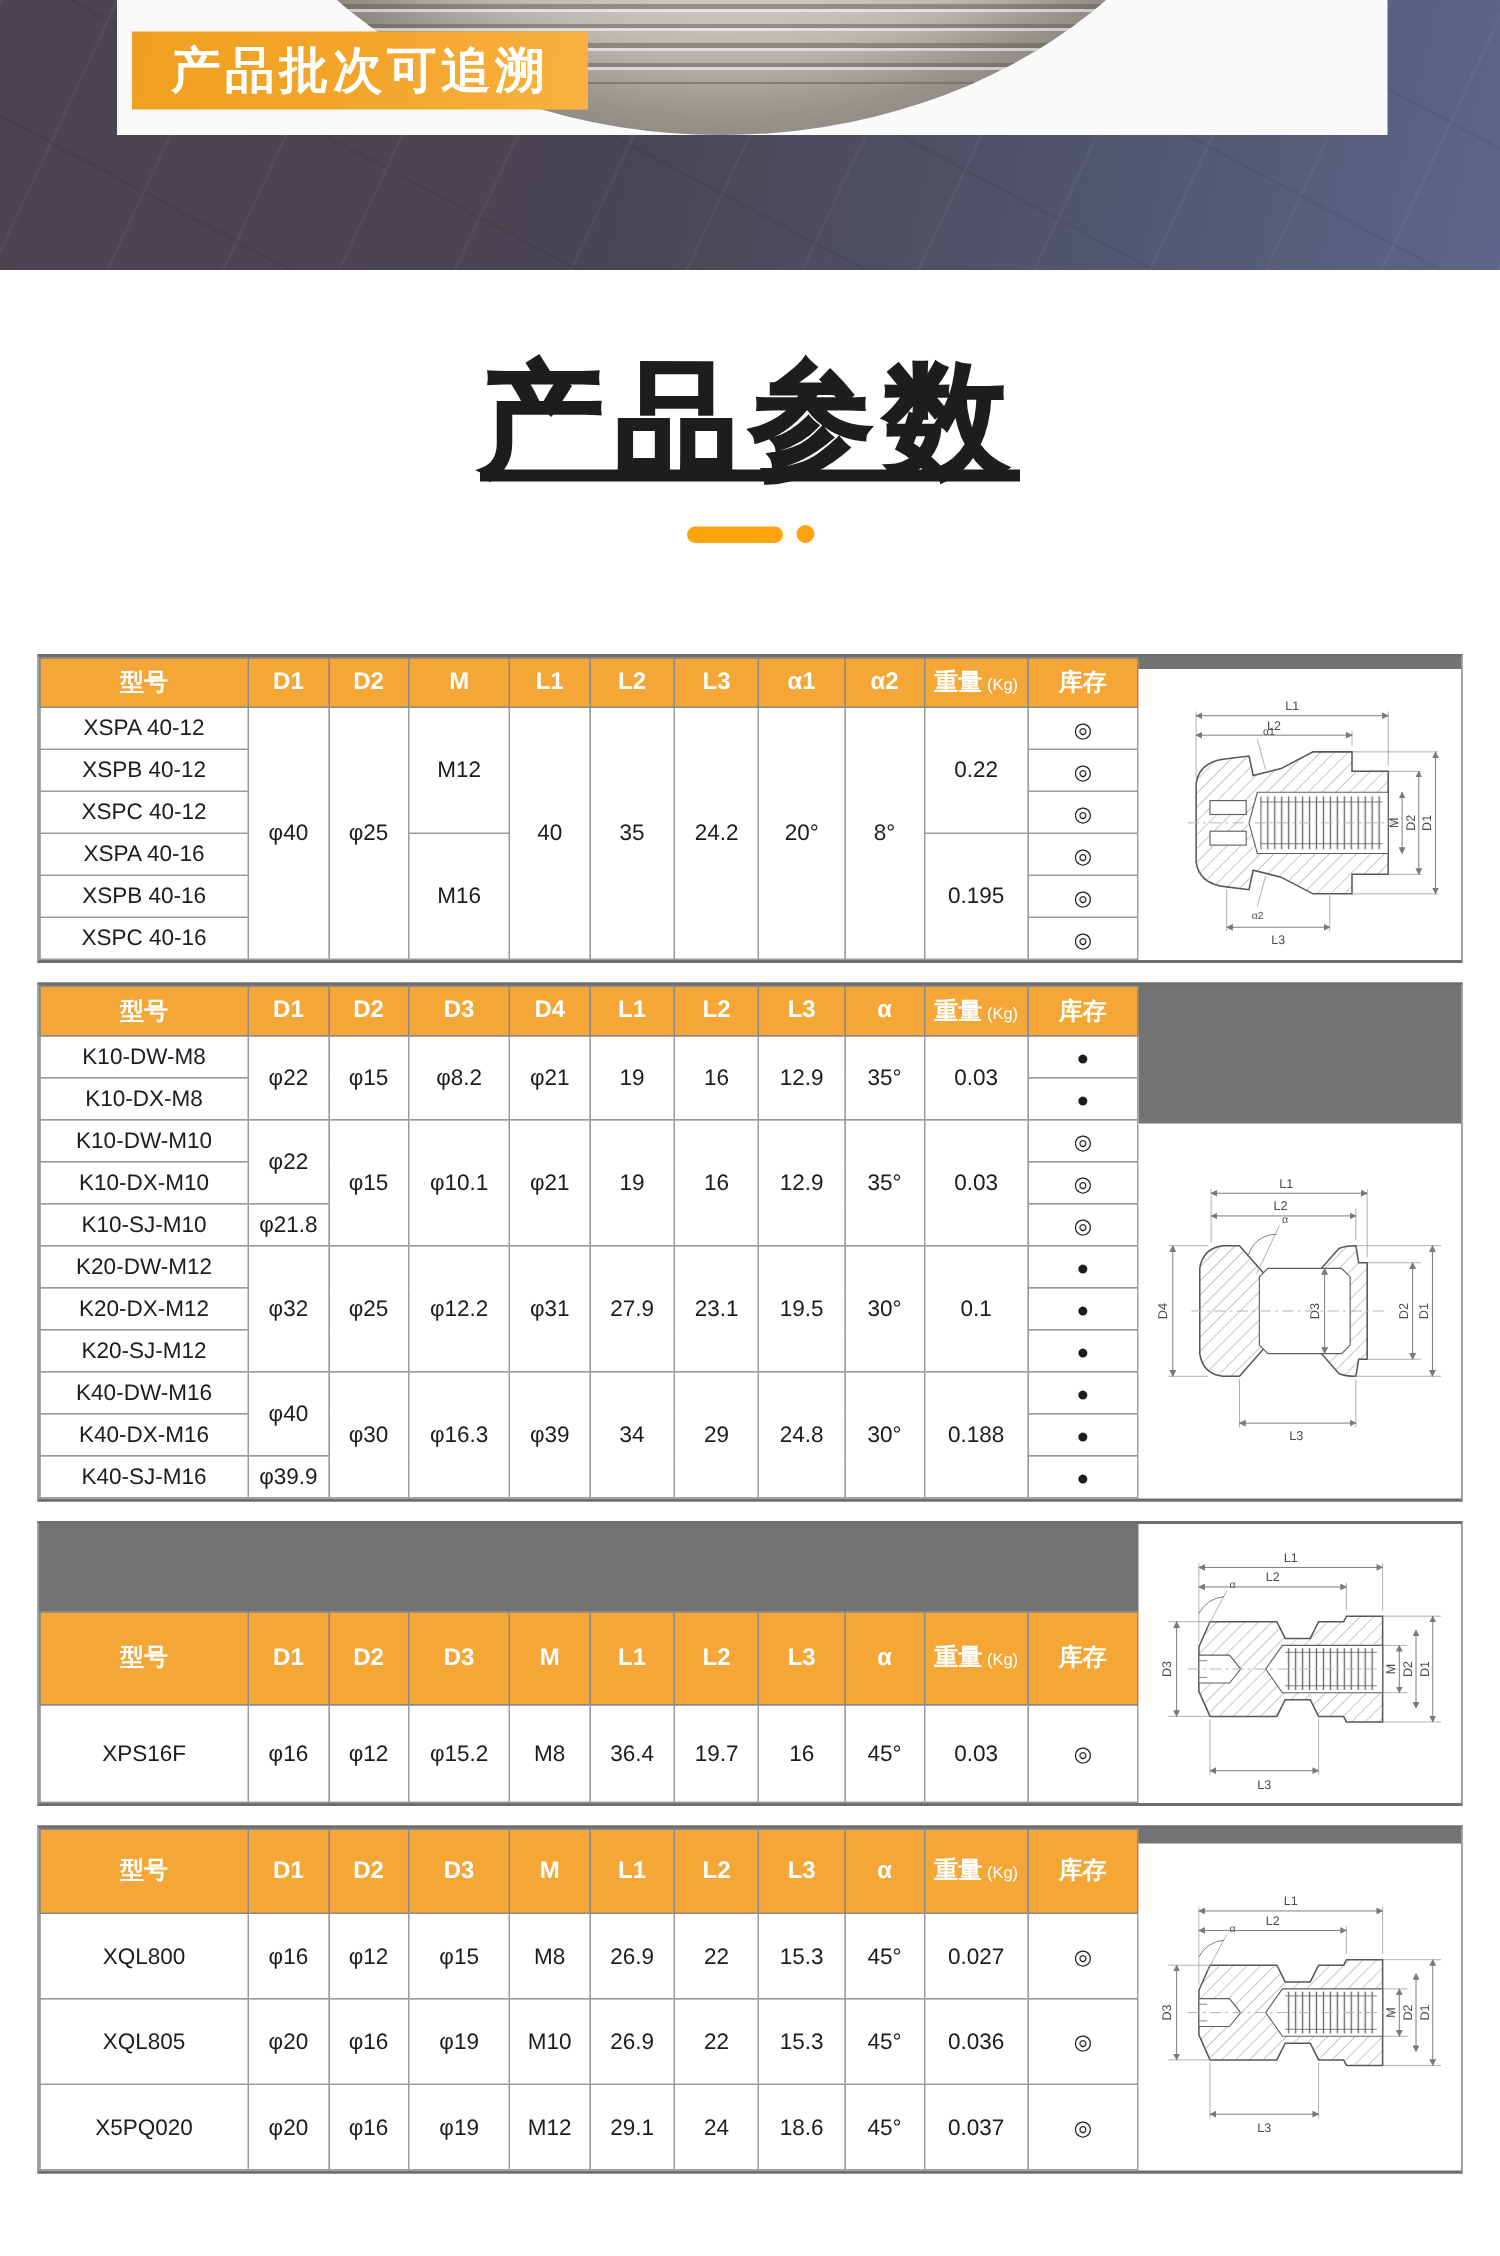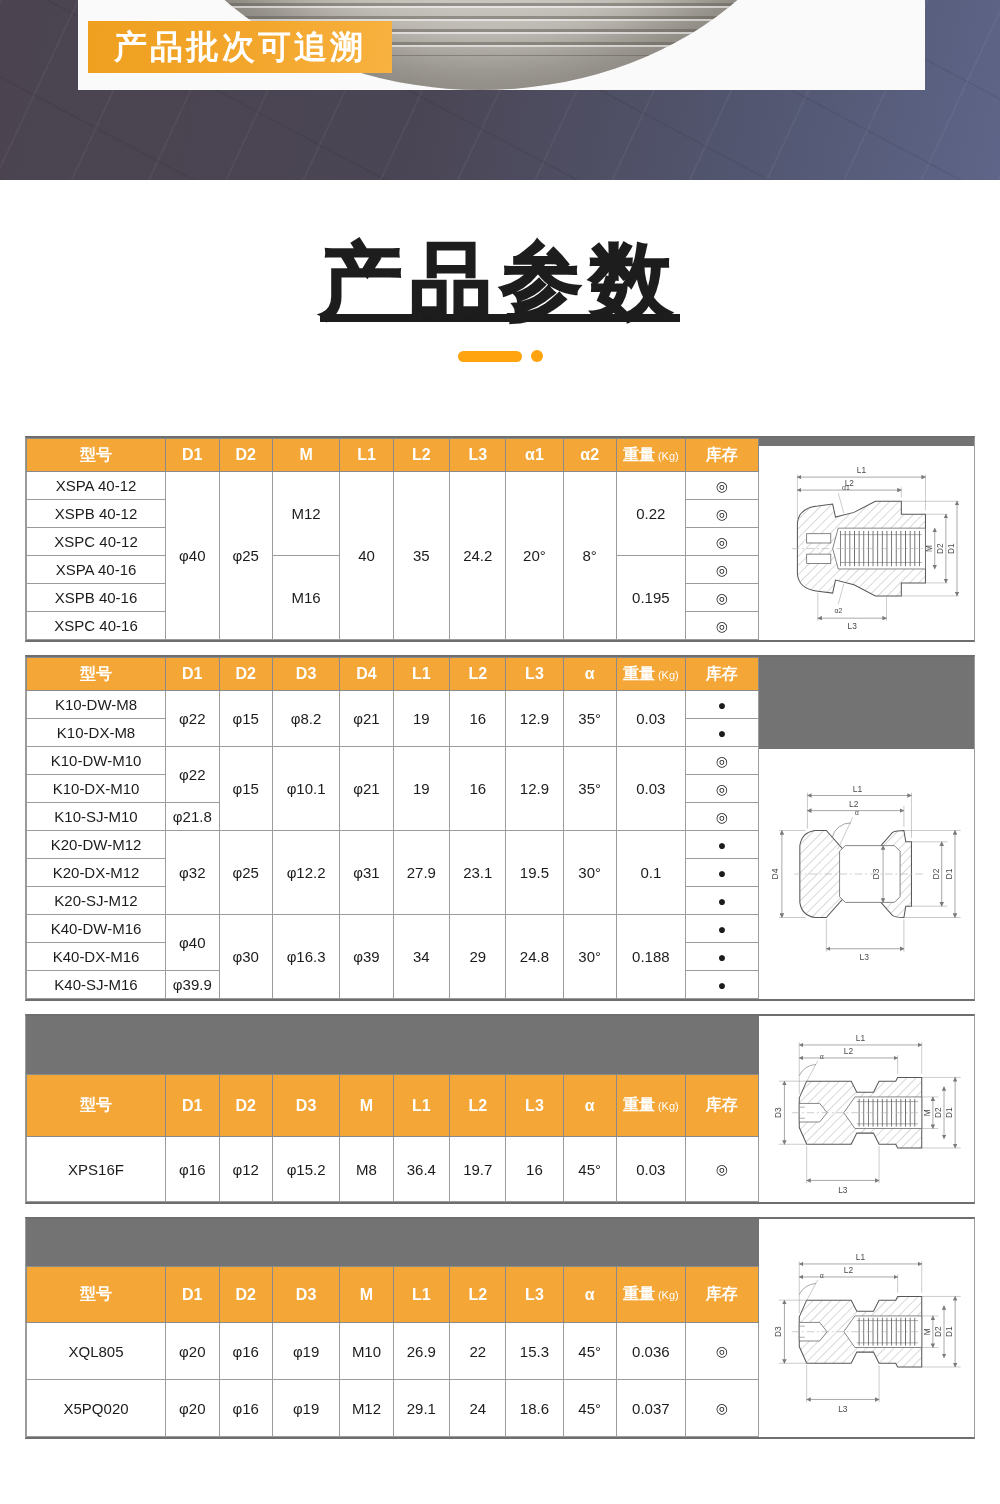--- a/index.html
+++ b/index.html
@@ -473,20 +473,33 @@
             <th>L1</th>
             <th>L2</th>
             <th>L3</th>
             <th>α</th>
             <th>重量<span class="sub"> (Kg)</span></th>
             <th>库存</th>
           </tr>
         </thead>
         <tbody>
           <tr>
+            <td>XQL800</td>
+            <td>φ16</td>
+            <td>φ12</td>
+            <td>φ15</td>
+            <td>M8</td>
+            <td>26.9</td>
+            <td>22</td>
+            <td>15.3</td>
+            <td>45°</td>
+            <td>0.027</td>
+            <td class="stock">◎</td>
+          </tr>
+          <tr>
             <td>XQL805</td>
             <td>φ20</td>
             <td>φ16</td>
             <td>φ19</td>
             <td>M10</td>
             <td>26.9</td>
             <td>22</td>
             <td>15.3</td>
             <td>45°</td>
             <td>0.036</td>

